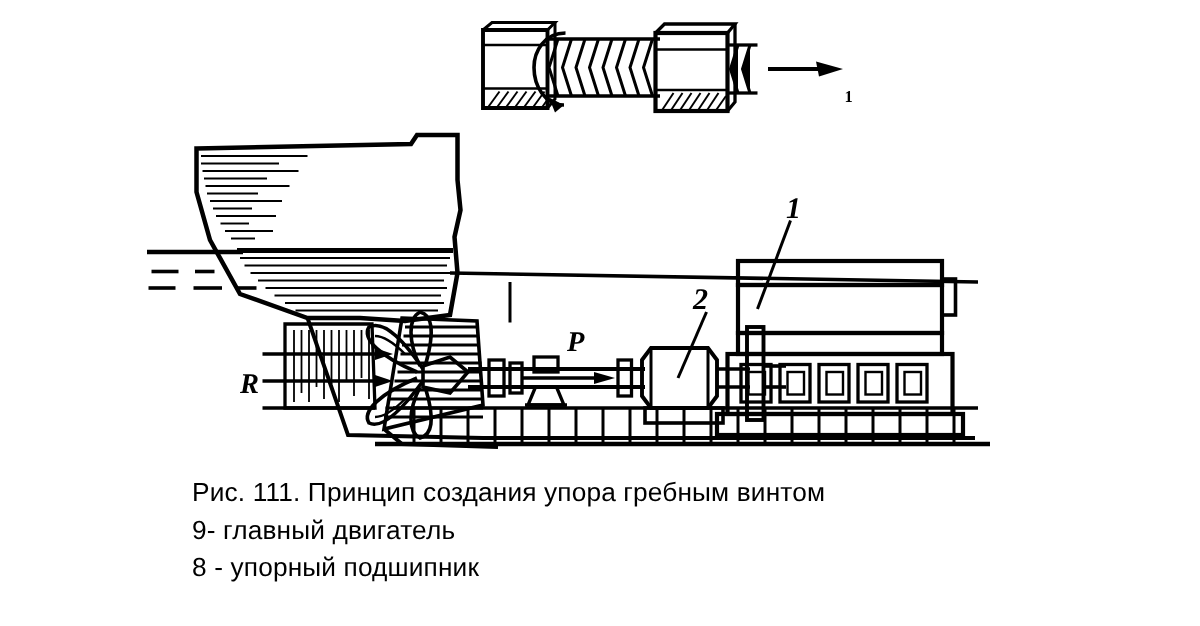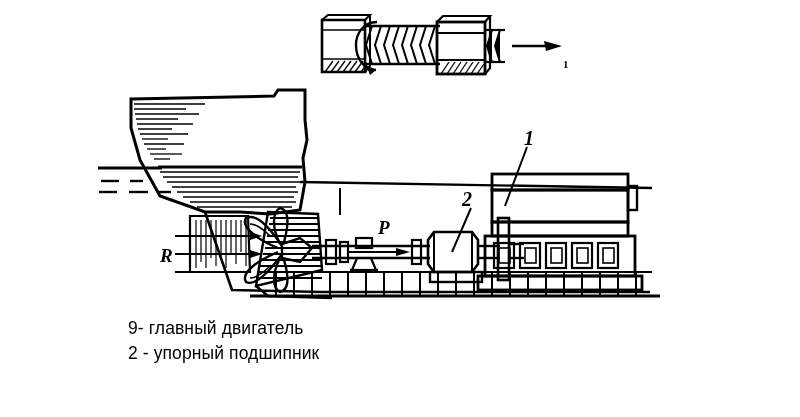--- a/index.html
+++ b/index.html
@@ -341,17 +341,18 @@
 
       <g>
         <line class="stroke-blk" stroke-width="2" x1="471" y1="208" x2="452" y2="252"></line>
       </g>
       <text class="lbl lbl-num" x="462" y="206">2</text>
 
     </g>
   </svg>
 
   <div class="caption-block">
+    <div class="caption-line">Рис. 111. Принцип создания упора гребным винтом</div>
     <div class="caption-line">9- главный двигатель</div>
-    <div class="caption-line">2 - упорный подшипник</div>
+    <div class="caption-line">8 - упорный подшипник</div>
   </div>
 
 </div>
 
 </body></html>

